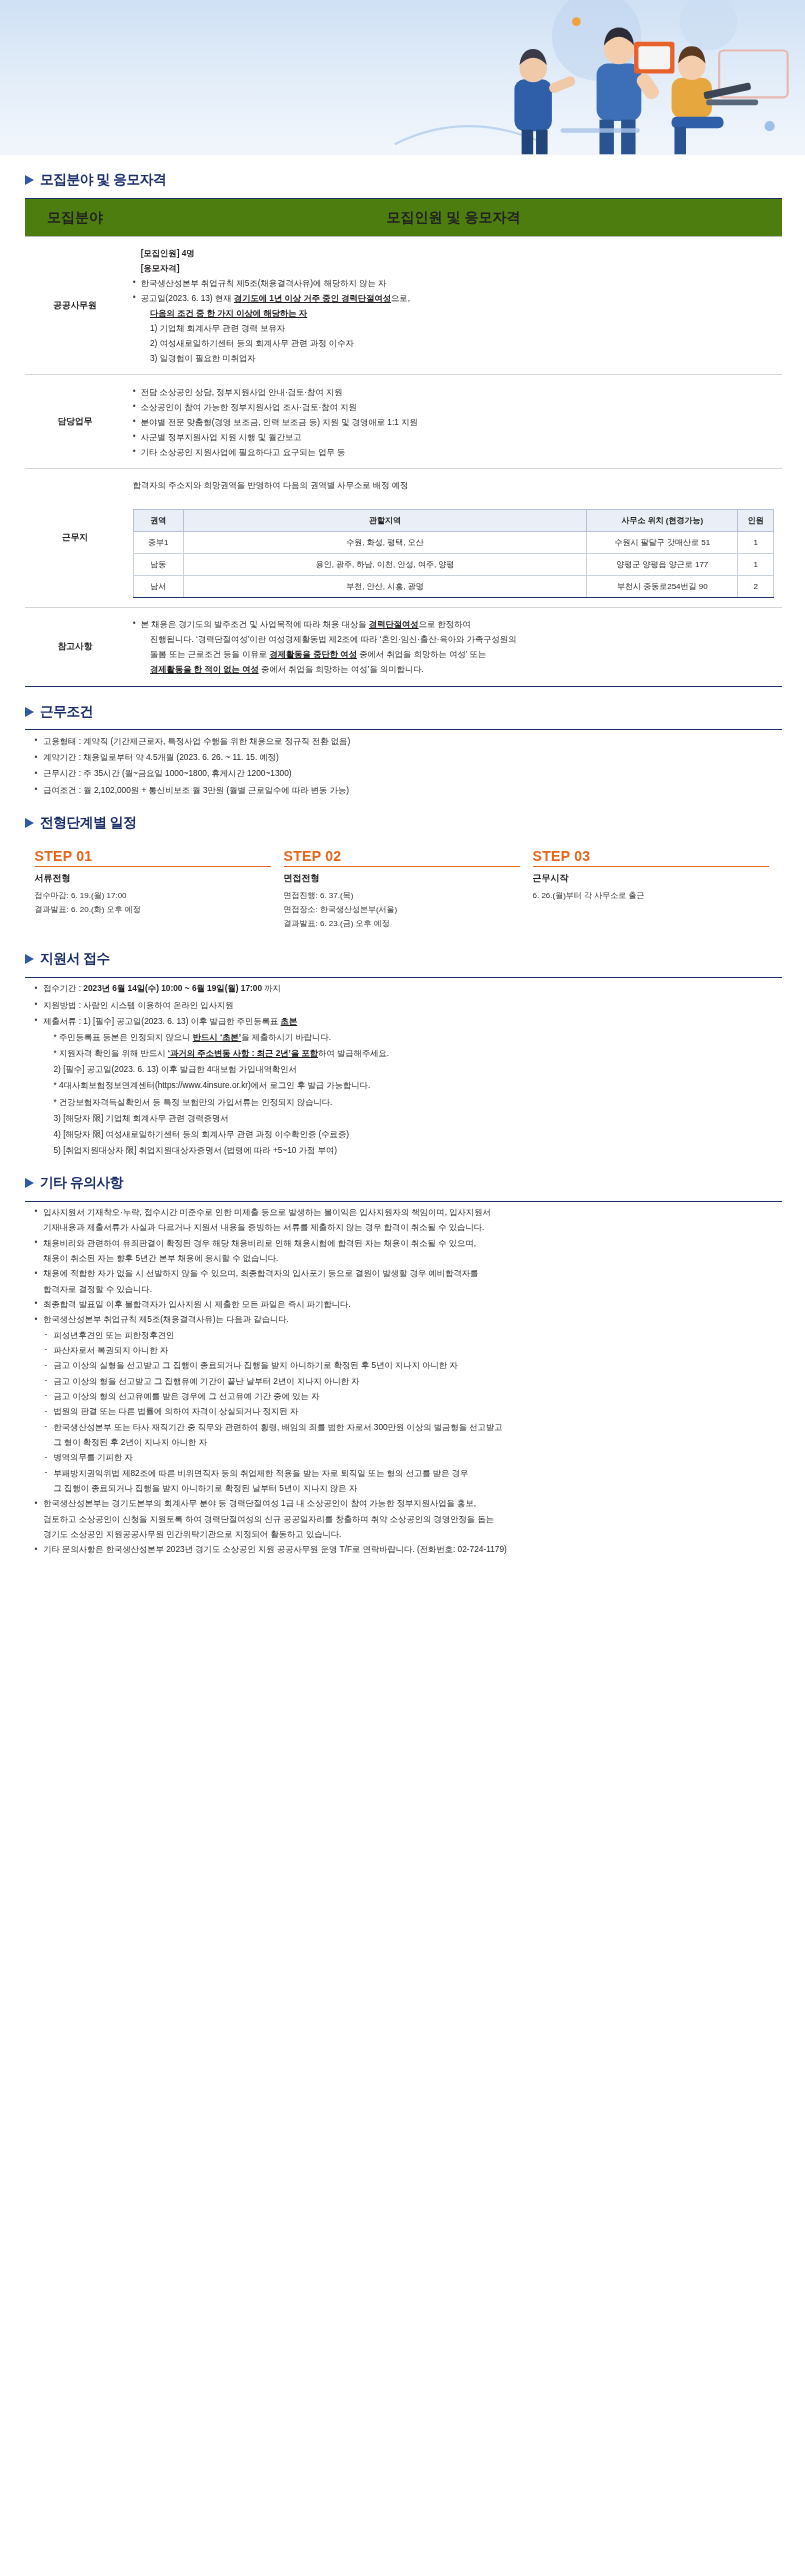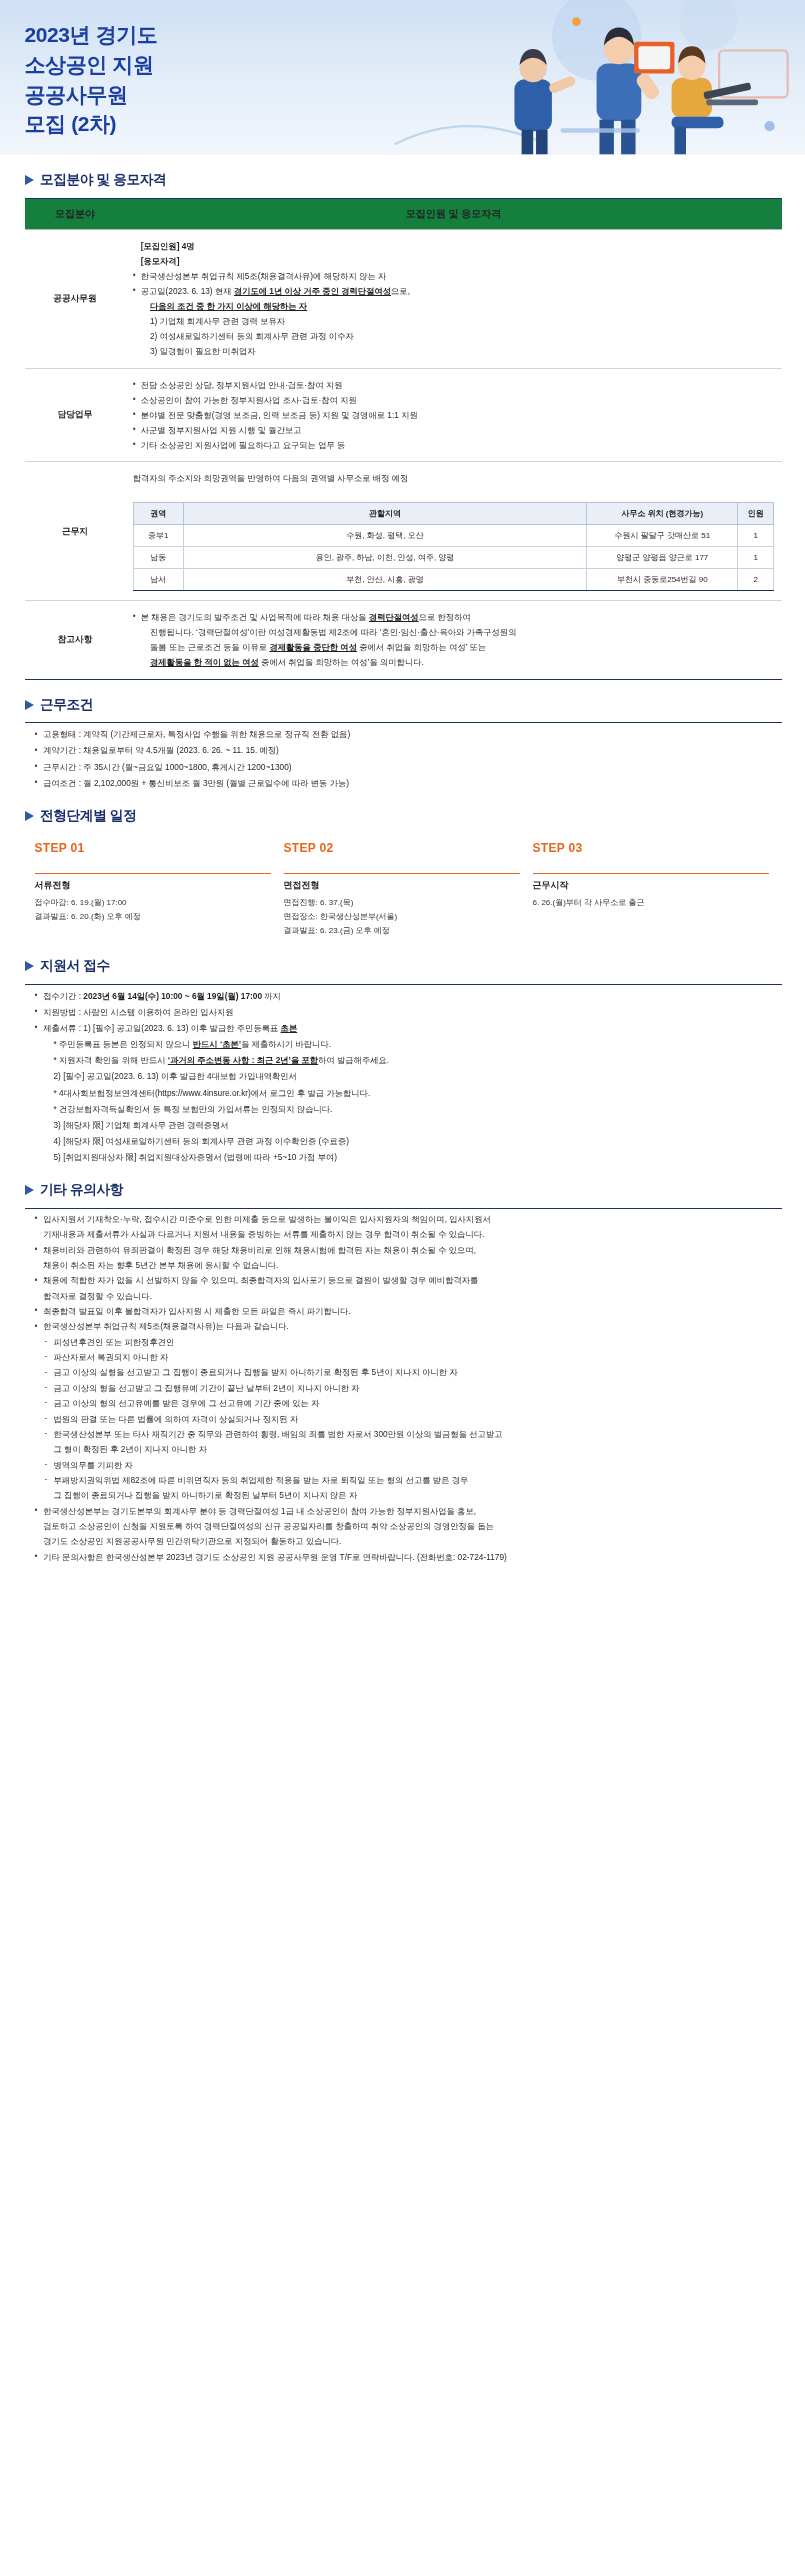--- a/index.html
+++ b/index.html
@@ -65,25 +65,25 @@
   }
 
   
   table.main {
     width: 100%;
     border-collapse: collapse;
     font-size: 8.3px;
     line-height: 1.72;
   }
   table.main th {
-    background: #15803d;
+    background: #4d7c0f;
     border-top: 1.4px solid #1b2f6b;
     border-bottom: 0.7px solid #b9b9b9;
     font-weight: bold;
-    font-size: 10px;
+    font-size: 14px;
     padding: 6.5px 2.9px;
     color: #222;
   }
   table.main td {
     border-bottom: 0.7px solid #d4d4d4;
     padding: 8.7px 7.2px;
     vertical-align: middle;
   }
   table.main td.label {
     text-align: center;
@@ -151,47 +151,41 @@
     padding: 7.2px 0 2.9px 10px;
     font-size: 8px;
   }
   .step {
     flex: 1;
     padding-right: 13px;
   }
   .step .step-no {
     color: #e8661c;
     font-weight: bold;
-    font-size: 12px;
+    font-size: 14px;
     letter-spacing: 0.3px;
-    margin-bottom: 18px;
+    margin-bottom: 2px;
   }
   .step .step-rule {
     border-top: 1.4px solid #e8661c;
     margin-bottom: 5px;
   }
   .step .step-title {
     font-weight: bold;
     font-size: 9px;
     margin-bottom: 4.3px;
   }
   .step .step-lines { line-height: 1.75; color: #333; }
 </style>
 </head>
 <body>
 
 <div class="page">
 
   <div class="hero">
-    <div class="hero-title">
-      <span class="line">2023년 경기도</span>
-      <span class="line">소상공인 지원</span>
-      <span class="line">공공사무원</span>
-      <span class="line">모집 (2차)</span>
-    </div>
     <svg class="hero-art" viewBox="0 0 590 215">
 
       <circle cx="300" cy="50" r="62" fill="#bdd3ef" opacity="0.55"></circle>
       <circle cx="455" cy="30" r="40" fill="#c9dcf2" opacity="0.6"></circle>
       <rect x="470" y="70" width="95" height="65" rx="6" fill="none" stroke="#e8b8b0" stroke-width="3"></rect>
       <path d="M20 200 Q120 150 230 200" stroke="#9ec0e6" stroke-width="3" fill="none" opacity="0.6"></path>
 
       <g>
         <rect x="186" y="110" width="52" height="72" rx="14" fill="#2f5fa8"></rect>
         <circle cx="212" cy="95" r="19" fill="#f0c9a8"></circle>

